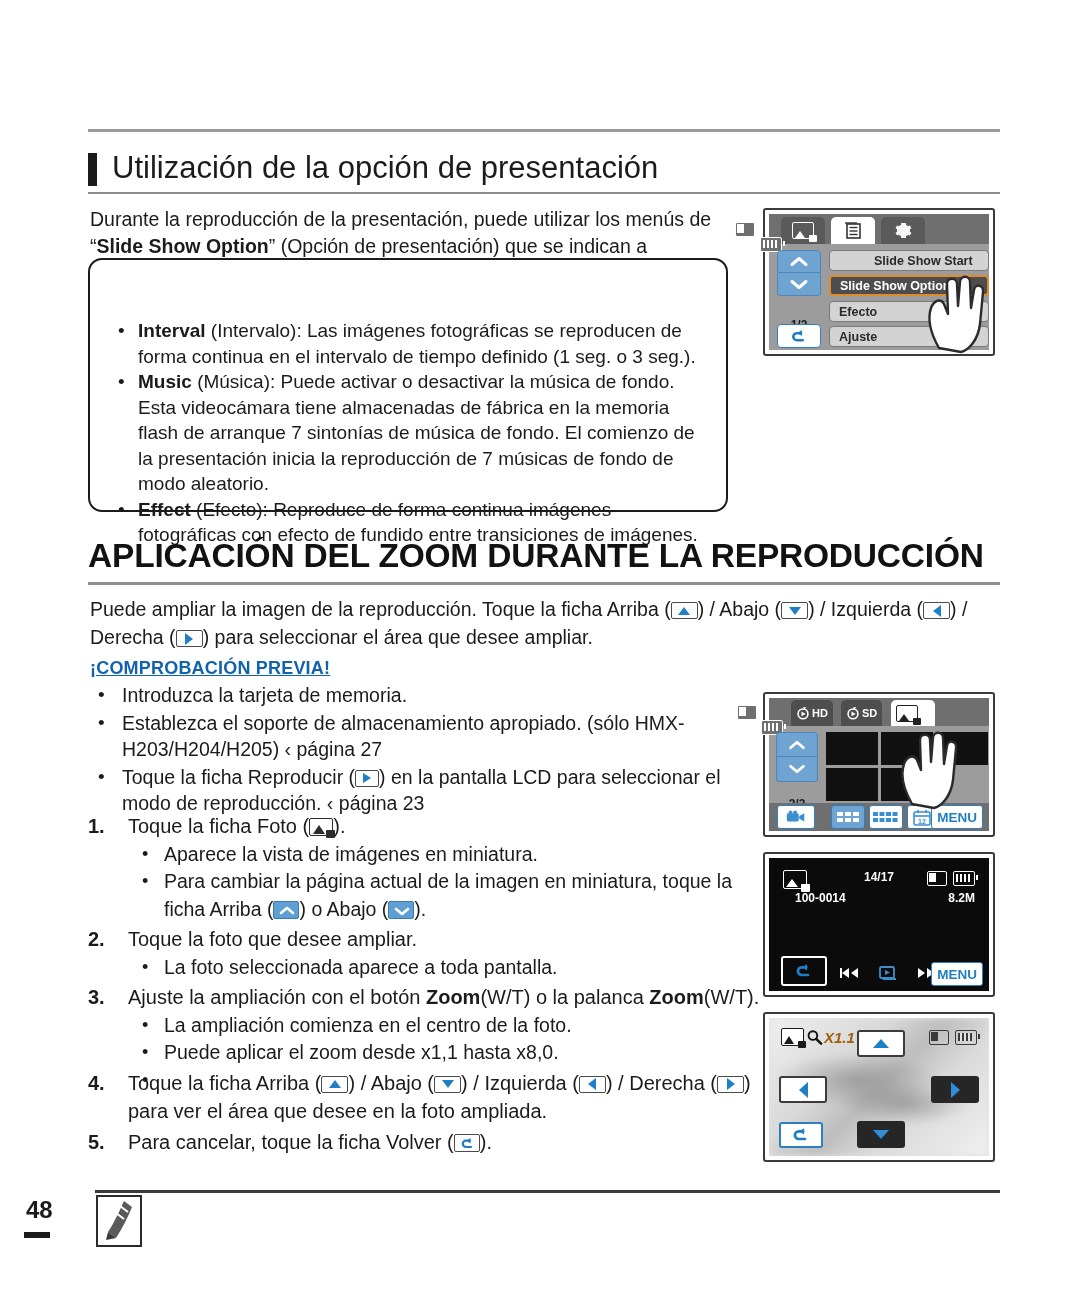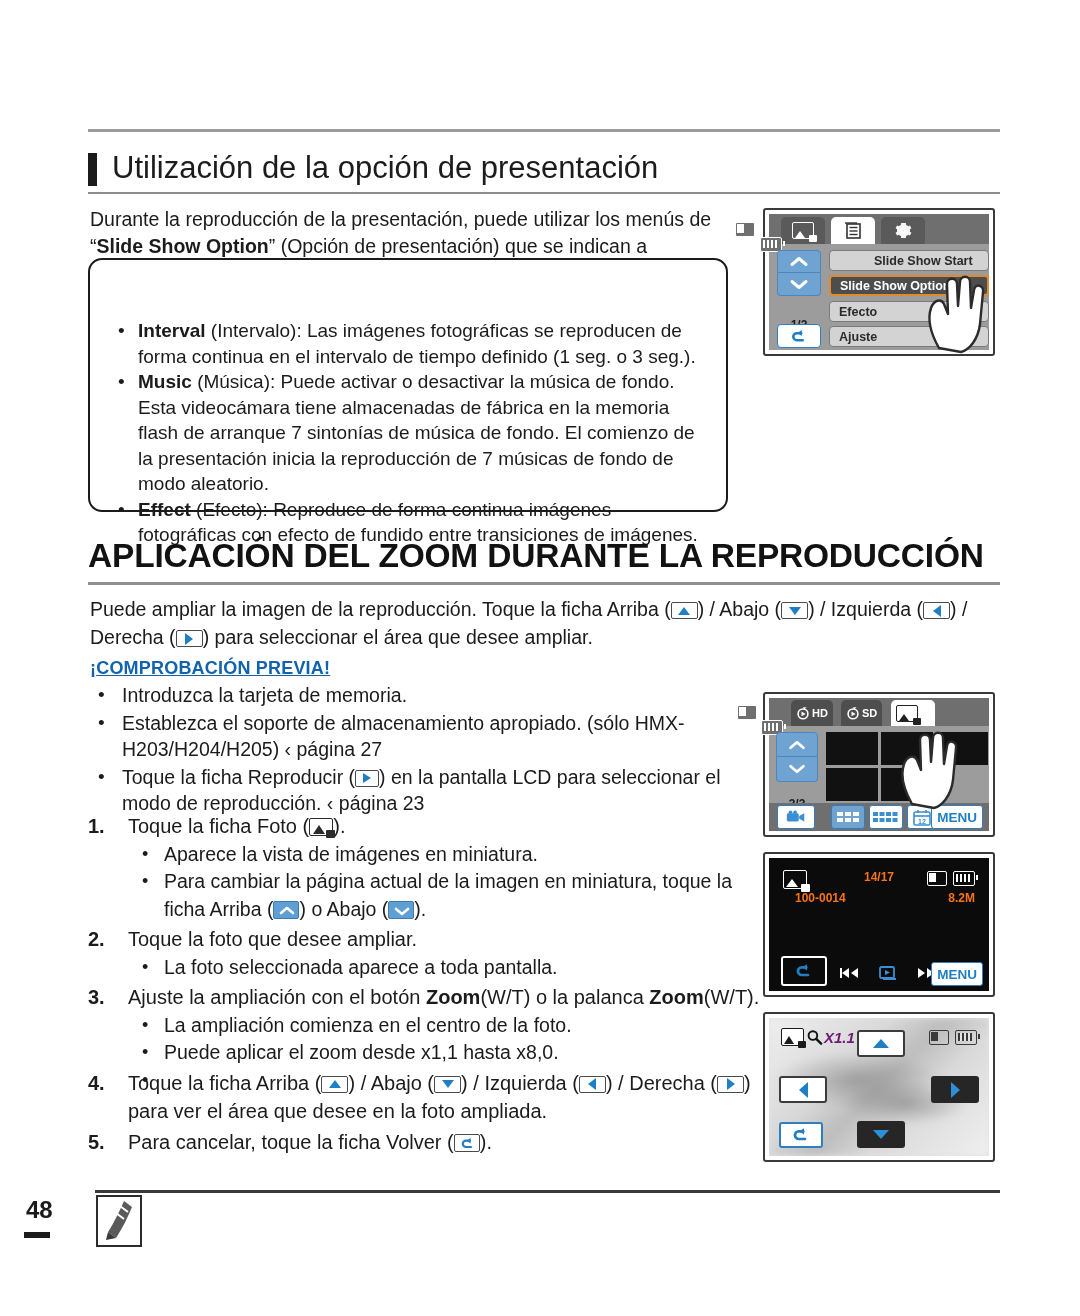--- a/index.html
+++ b/index.html
@@ -445,21 +445,21 @@
     height:24px; padding: 0 5px;
     background:#ffffff; border:1.5px solid #2f7fc0; border-radius:3px;
     color:#1f7fc4; font-size:13.5px; font-weight:bold;
     display:flex; align-items:center; justify-content:center;
     box-sizing:border-box;
   }
 
   
   #lcd-single { left: 763px; top: 852px; width: 232px; height: 145px; }
   #lcd-single .lcd-inner { background: #0b0b0b; }
-  .s-txt { position: absolute; color: #f97316; font-size: 12px; font-weight: bold; }
+  .s-txt { position: absolute; color: #ffffff; font-size: 12px; font-weight: bold; }
   .s-icon-photo {
     position: absolute; left: 14px; top: 12px;
     width: 22px; height: 17px;
     border: 1.6px solid #ffffff; border-radius: 2px;
     background: #0b0b0b;
   }
   .s-icon-photo::before {
     content:""; position:absolute; left:2px; bottom:1px;
     width:0;height:0;border-left:6px solid transparent;border-right:6px solid transparent;border-bottom:8px solid #ffffff;
   }
@@ -496,21 +496,21 @@
     background:
       radial-gradient(ellipse 120px 40px at 40% 45%, rgba(120,120,120,0.55), rgba(200,200,200,0) 70%),
       radial-gradient(ellipse 90px 30px at 62% 62%, rgba(110,110,110,0.5), rgba(200,200,200,0) 72%),
       linear-gradient(135deg, #efefef 0%, #d8d8d8 35%, #bdbdbd 50%, #dadada 66%, #f0f0f0 100%);
     filter: blur(3px);
   }
   .z-label {
     position: absolute; left: 12px; top: 10px;
     display: flex; align-items: center;
     font-size: 15px; font-weight: bold; font-style: italic;
-    color: #701a75;
+    color: #a16207;
   }
   .z-icon-photo {
     width: 21px; height: 16px;
     border: 1.6px solid #1b1b1b; border-radius: 2px;
     background: #fff; position: relative; margin-right: 2px;
   }
   .z-icon-photo::before {
     content:""; position:absolute; left:2px; bottom:1px;
     width:0;height:0;border-left:5px solid transparent;border-right:5px solid transparent;border-bottom:8px solid #1b1b1b;
   }

